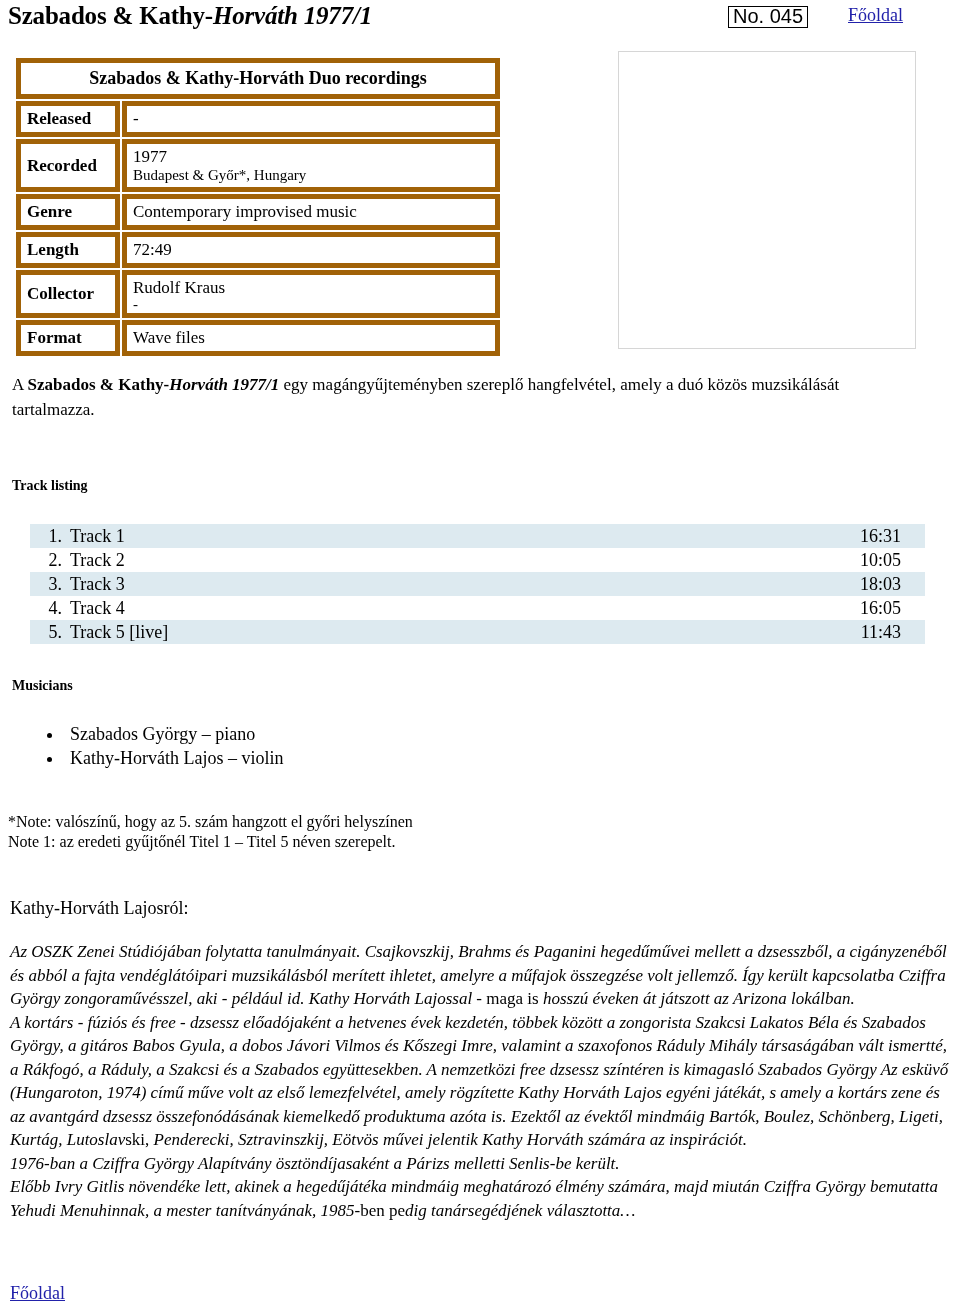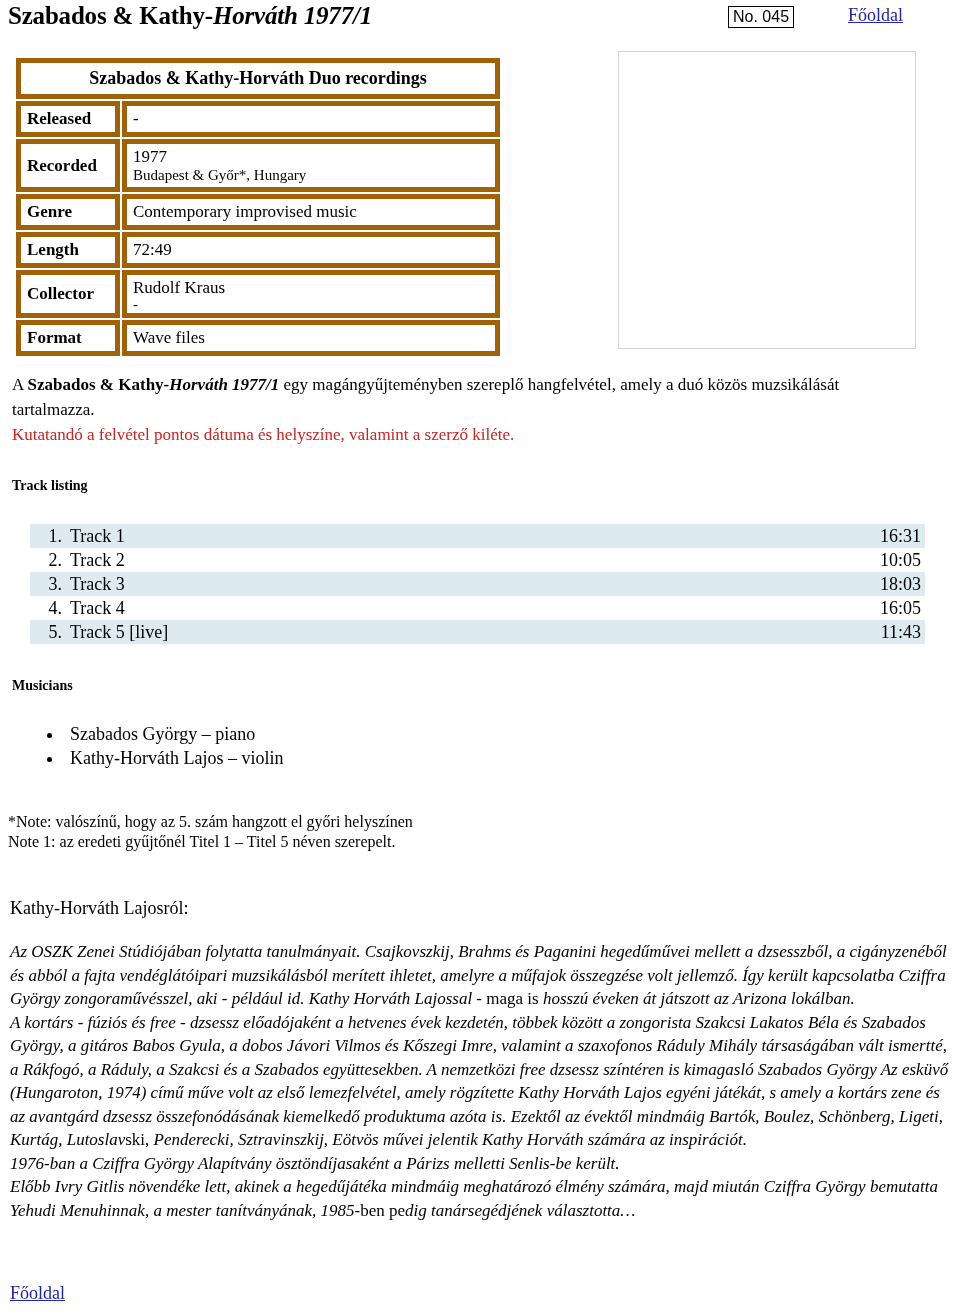--- a/index.html
+++ b/index.html
@@ -33,21 +33,21 @@
   }
   .doc-title .ital {
     font-style: italic;
   }
   .catalog-badge {
     position: absolute;
     left: 728px; top: 6px;
     border: 1px solid #000;
     padding: 0px 4px 1px 4px;
     font-family: "Liberation Sans", "DejaVu Sans", sans-serif;
-    font-size: 16px;
+    font-size: 20px;
     line-height: 19px;
     background: #fff;
   }
   .home-link-top {
     position: absolute;
     left: 848px; top: 5px;
     font-size: 18px;
     color: #2222aa;
     text-decoration: underline;
     cursor: pointer;
@@ -146,21 +146,21 @@
   .track-row.even { background: #ffffff; }
   .track-num {
     width: 32px;
     text-align: right;
     padding-right: 8px;
     flex: none;
   }
   .track-title { flex: 1 1 auto; }
   .track-time {
     flex: none;
-    padding-right: 4px;
+    padding-right: 24px;
   }
 
   
   .musician-list {
     position: absolute;
     left: 36px; top: 722px;
     margin: 0;
     padding-left: 28px;
     font-size: 18px;
     line-height: 24px;
@@ -245,21 +245,20 @@
     <td class="label-cell">Format</td>
     <td class="value-cell">Wave files</td>
   </tr>
 </tbody>
   </table>
 
 <div class="cover-placeholder"></div>
 
 <div class="description">
   <span>A </span><b>Szabados &amp; Kathy-</b><span class="ital">Horváth 1977/1</span><span> egy magángyűjteményben szereplő hangfelvétel, amely a duó közös muzsikálását tartalmazza.</span>
-  <span class="note-red">Kutatandó a felvétel pontos dátuma és helyszíne, valamint a szerző kiléte.</span>
 </div>
 
 <div class="section-heading" id="heading-tracks">Track listing</div>
 
 <ol class="track-list">
   <li class="track-row odd">
     <span class="track-num">1.</span>
     <span class="track-title">Track 1</span>
     <span class="track-time">16:31</span>
   </li>

